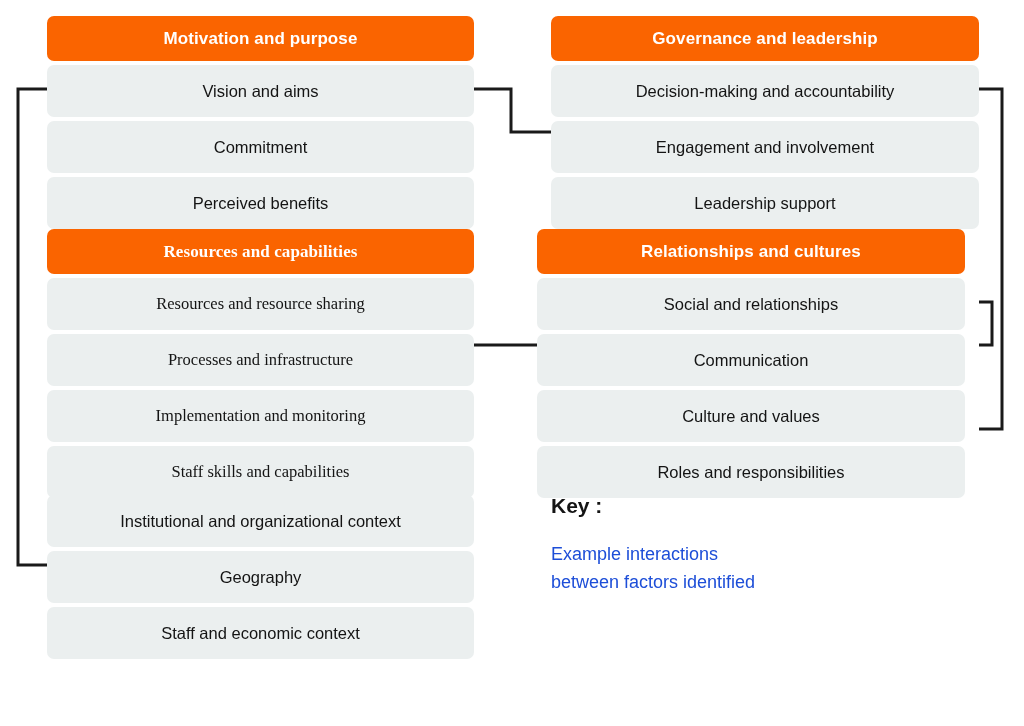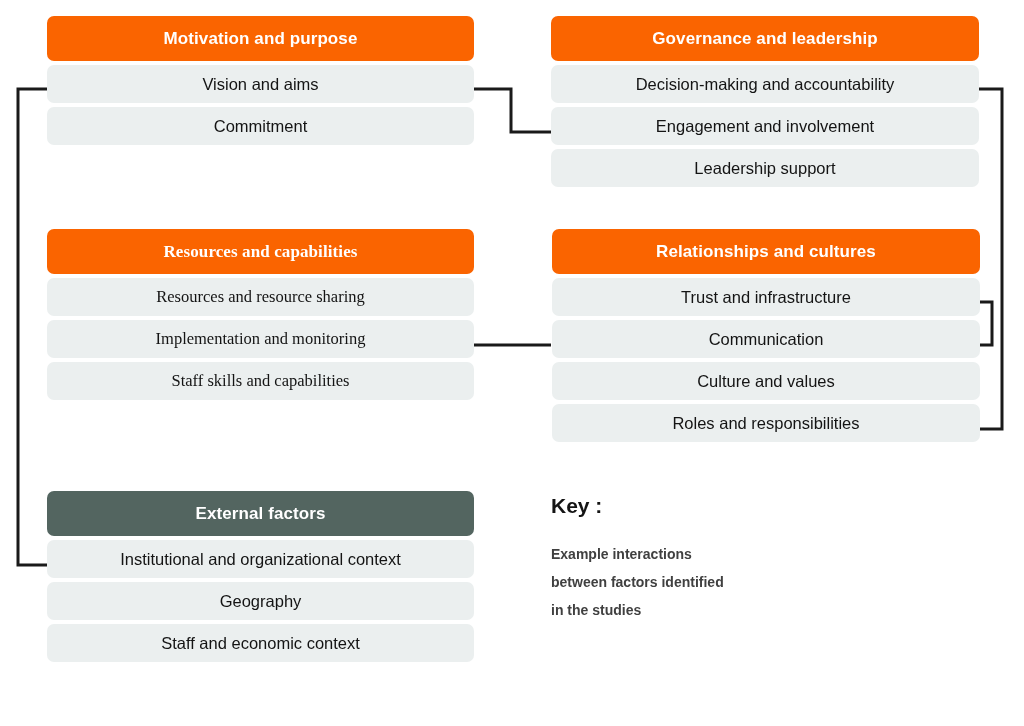--- a/index.html
+++ b/index.html
@@ -43,61 +43,60 @@
     justify-content:center;
     color:#ffffff;
     font-weight:bold;
     font-size:17px;
     letter-spacing:0.1px;
   }
   .group-header.accent-orange{ background:#fa6400; }
   .group-header.accent-slate{  background:#536560; }
 
   .item{
-    height:38px;
+    height:52px;
     margin-top:4px;
     border-radius:7px;
     background:#ebefef;
     display:flex;
     align-items:center;
     justify-content:center;
     color:#141414;
     font-size:16.5px;
     padding:16px 8px;
     box-sizing:border-box;
     text-align:center;
   }
   .item.pad-top-extra{ }
 
   
   #g-motivation   { left:47px;  top:16px;  width:427px; }
   #g-governance   { left:551px; top:16px;  width:428px; }
   #g-resources    { left:47px;  top:229px; width:427px;font-family:Liberation Serif, serif; }
-  #g-relationships{ left:552px; top:229px; width:428px; }
+  #g-relationships{ left:537px; top:229px; width:428px; }
   #g-external     { left:47px;  top:491px; width:427px; }
 
   
   #key-block{
     position:absolute;
     left:551px;
     top:494px;
     width:330px;
   }
   #key-title{
     font-size:21px;
     font-weight:bold;
     color:#141414;
     margin-bottom:22px;
   }
   .key-line{
-    font-size:14px;
-    color:#404040;
+    font-size:18px;
+    color:#1d4ed8;
     line-height:28px;
     white-space:nowrap;
-    font-weight:bold;
   }
 </style>
 </head>
 <body>
 
 <div id="canvas">
 
   <svg id="connectors" viewBox="0 0 1024 726" width="1024" height="726">
 
     <path d="M 47 89 L 18 89 L 18 565 L 47 565"></path>
@@ -108,51 +107,51 @@
 
     <path d="M 979 89 L 1002 89 L 1002 429 L 979 429"></path>
 
     <path d="M 979 302 L 992 302 L 992 345 L 979 345"></path>
   </svg>
 
   <div class="group" id="g-motivation">
     <div class="group-header accent-orange">Motivation and purpose</div>
     <div class="item">Vision and aims</div>
     <div class="item">Commitment</div>
+    <div class="item">Perceived benefits</div>
   </div>
 
   <div class="group" id="g-governance">
     <div class="group-header accent-orange">Governance and leadership</div>
     <div class="item">Decision-making and accountability</div>
     <div class="item">Engagement and involvement</div>
     <div class="item">Leadership support</div>
   </div>
 
   <div class="group" id="g-resources">
     <div class="group-header accent-orange">Resources and capabilities</div>
     <div class="item pad-top-extra">Resources and resource sharing</div>
+    <div class="item">Processes and infrastructure</div>
     <div class="item">Implementation and monitoring</div>
     <div class="item">Staff skills and capabilities</div>
   </div>
 
   <div class="group" id="g-relationships">
     <div class="group-header accent-orange">Relationships and cultures</div>
-    <div class="item pad-top-extra">Trust and infrastructure</div>
+    <div class="item pad-top-extra">Social and relationships</div>
     <div class="item">Communication</div>
     <div class="item">Culture and values</div>
     <div class="item">Roles and responsibilities</div>
   </div>
 
   <div class="group" id="g-external">
-    <div class="group-header accent-slate">External factors</div>
     <div class="item">Institutional and organizational context</div>
     <div class="item">Geography</div>
     <div class="item pad-top-extra">Staff and economic context</div>
   </div>
 
   <div id="key-block">
     <div id="key-title">Key :</div>
     <div class="key-line">Example interactions</div>
     <div class="key-line">between factors identified</div>
-    <div class="key-line">in the studies</div>
   </div>
 
 </div>
 
 </body></html>

